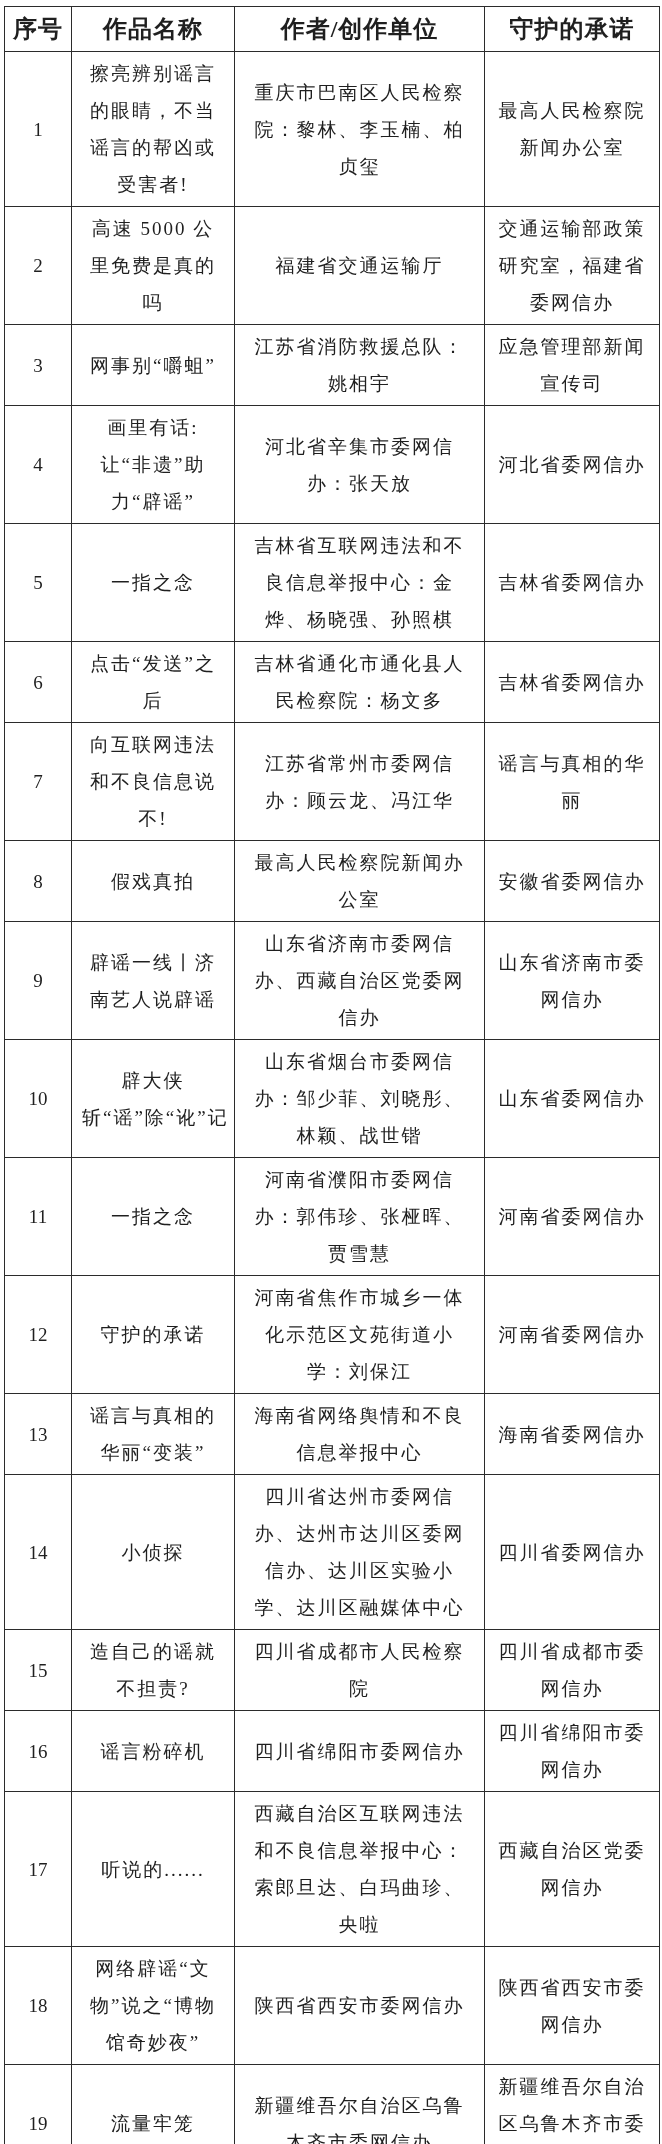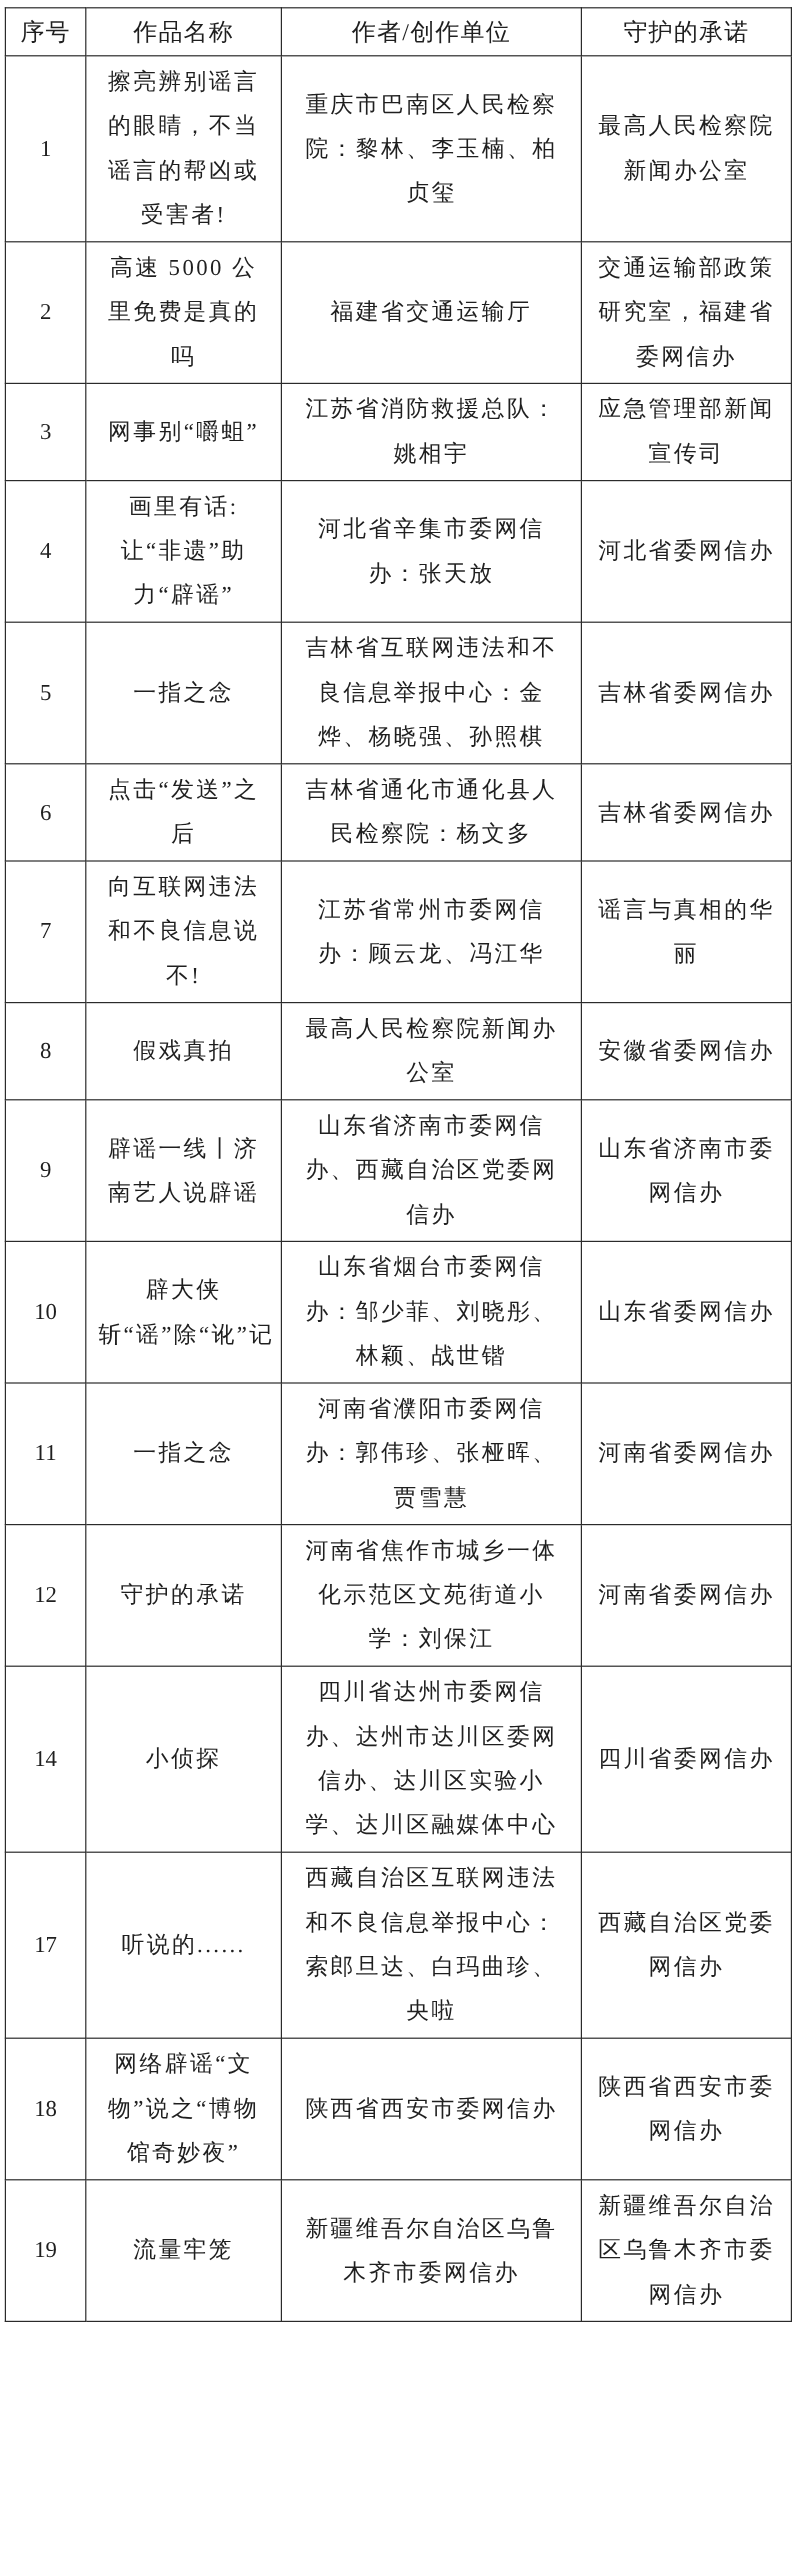--- a/index.html
+++ b/index.html
@@ -25,22 +25,22 @@
   table.awards col.c-title  { width: 163px; }
   table.awards col.c-author { width: 250px; }
   table.awards col.c-rec    { width: 175px; }
   table.awards th, table.awards td {
     border: 1px solid #2b2b2b;
     text-align: center;
     vertical-align: middle;
     word-break: break-all;
   }
   table.awards th {
-    font-size: 20px;
-    font-weight: normal;
+    font-size: 24px;
+    font-weight: bold;
     letter-spacing: 1px;
     padding: 6px 2px;
     height: 24px;
   }
   table.awards td {
     font-size: 19px;
     letter-spacing: 2px;
     line-height: 37px;
     padding: 3px 10px;
   }
@@ -146,29 +146,47 @@
     <td class="rec-cell">河南省委网信办</td>
   </tr>
 
   <tr>
     <td class="no-cell">12</td>
     <td class="title-cell">守护的承诺</td>
     <td class="author-cell">河南省焦作市城乡一体化示范区文苑街道小学：刘保江</td>
     <td class="rec-cell">河南省委网信办</td>
   </tr>
 
+  <tr>
+    <td class="no-cell">13</td>
+    <td class="title-cell">谣言与真相的华丽“变装”</td>
+    <td class="author-cell">海南省网络舆情和不良信息举报中心</td>
+    <td class="rec-cell">海南省委网信办</td>
+  </tr>
 
   <tr>
     <td class="no-cell">14</td>
     <td class="title-cell">小侦探</td>
     <td class="author-cell">四川省达州市委网信办、达州市达川区委网信办、达川区实验小学、达川区融媒体中心</td>
     <td class="rec-cell">四川省委网信办</td>
   </tr>
 
-
+  <tr>
+    <td class="no-cell">15</td>
+    <td class="title-cell">造自己的谣就不担责?</td>
+    <td class="author-cell">四川省成都市人民检察院</td>
+    <td class="rec-cell">四川省成都市委网信办</td>
+  </tr>
+
+  <tr>
+    <td class="no-cell">16</td>
+    <td class="title-cell">谣言粉碎机</td>
+    <td class="author-cell">四川省绵阳市委网信办</td>
+    <td class="rec-cell">四川省绵阳市委网信办</td>
+  </tr>
 
   <tr>
     <td class="no-cell">17</td>
     <td class="title-cell">听说的......</td>
     <td class="author-cell">西藏自治区互联网违法和不良信息举报中心：索郎旦达、白玛曲珍、央啦</td>
     <td class="rec-cell">西藏自治区党委网信办</td>
   </tr>
 
   <tr>
     <td class="no-cell">18</td>

